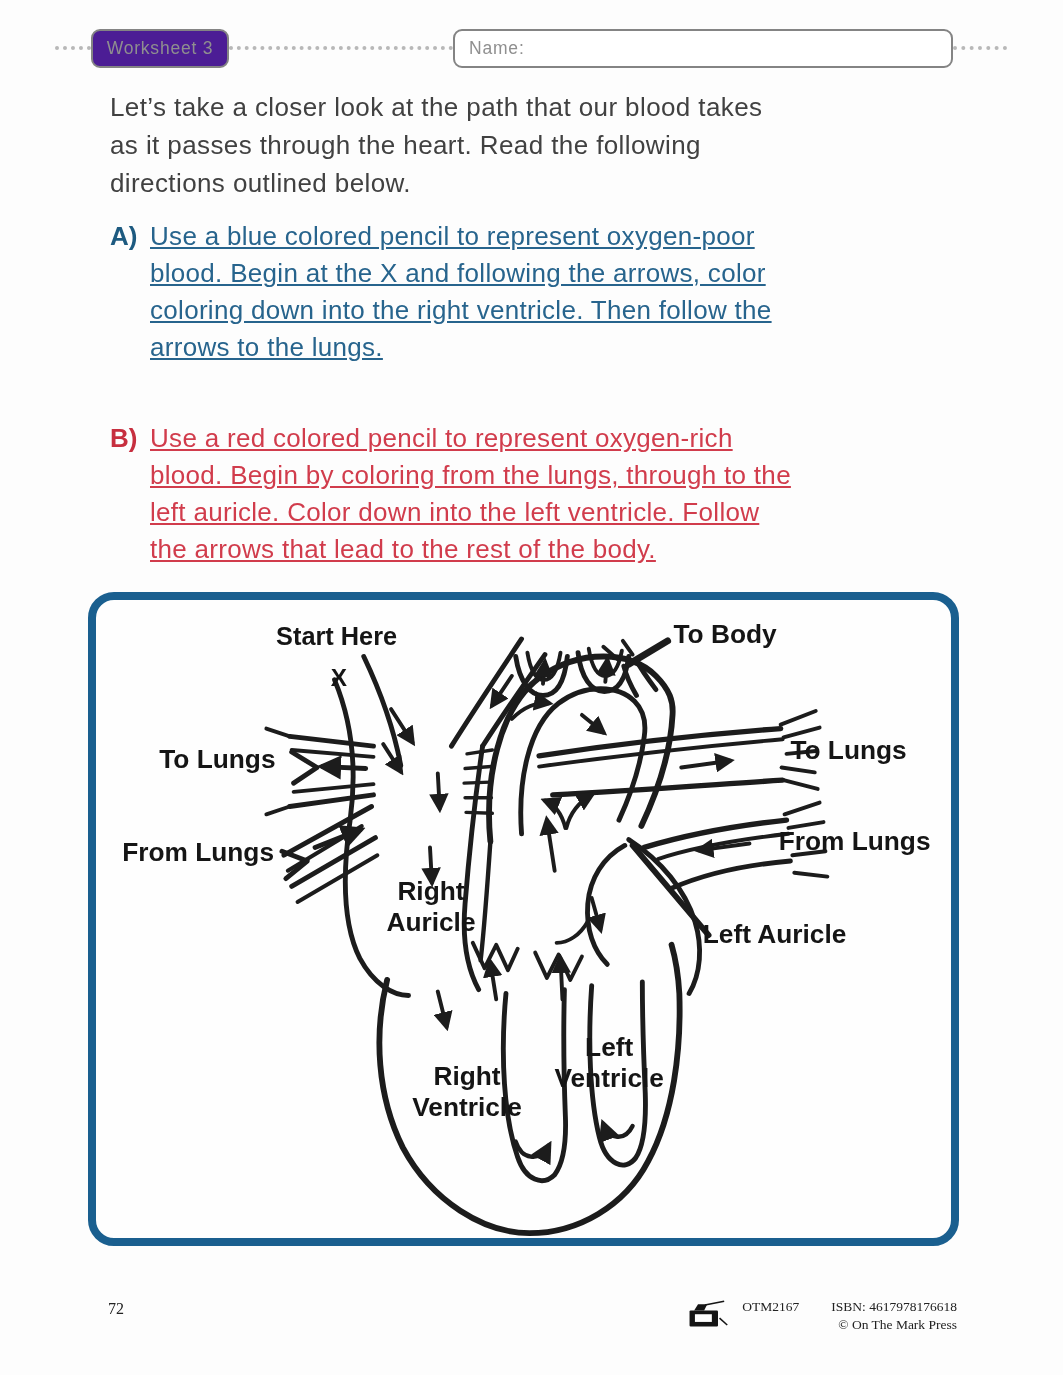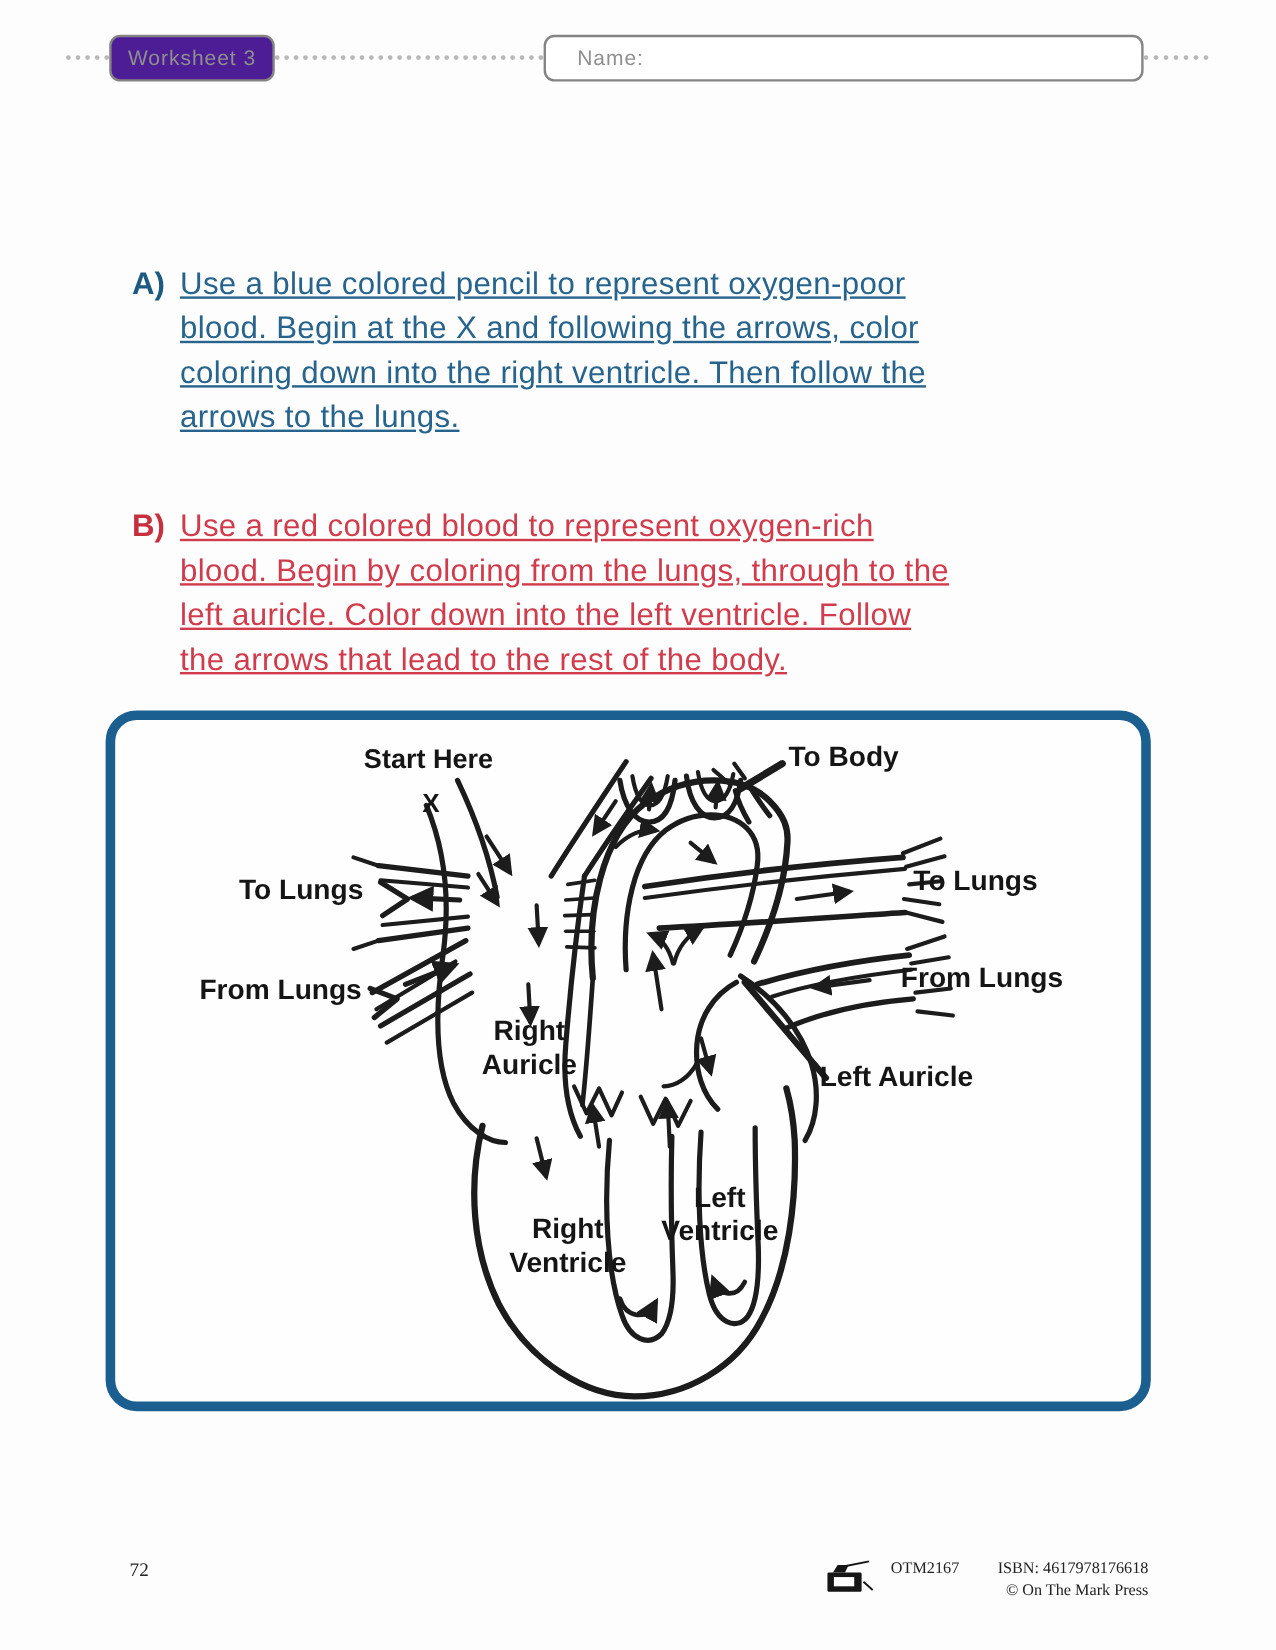--- a/index.html
+++ b/index.html
@@ -10,32 +10,32 @@
   }
   
   .header-row { position:absolute; left:55px; top:28px; width:952px; height:40px;
     display:flex; align-items:center; }
   .dots { border-top:4px dotted #b8b8b8; height:0; }
   .dots.d1 { width:36px; } .dots.d2 { flex:0 0 224px; } .dots.d3 { flex:1; }
   .ws-badge { flex:0 0 138px; height:39px; border:2.5px solid #848484; border-radius:9px;
     display:flex; align-items:center; justify-content:center;
     color:#8f8f8f; font-size:17.5px; letter-spacing:0.8px; background:#4c1d95; }
   .name-box { flex:0 0 500px; height:39px; border:2.5px solid #848484; border-radius:9px;
-    display:flex; align-items:center; padding-left:26px;
+    display:flex; align-items:center; padding-left:14px;
     color:#8f8f8f; font-size:17.5px; letter-spacing:0.8px; background:#fff; }
   
   .intro { position:absolute; left:110px; top:88px; width:840px;
     font-size:26px; line-height:38px; color:#414141; letter-spacing:0.4px; }
   .item { position:absolute; left:110px; width:856px; display:flex; }
   .item .lbl { flex:0 0 40px; font-weight:bold; font-size:26px; line-height:37px; }
   .item .txt { flex:1; font-size:26px; line-height:37px; letter-spacing:0.3px;text-decoration:underline; }
   .item-a { top:218px; }
   .item-b { top:420px; }
   
-  .frame { position:absolute; left:88px; top:592px; width:871px; height:584px;
+  .frame { position:absolute; left:88px; top:592px; width:871px; height:654px;
     border:8px solid #1a5f8f; border-radius:26px; background:#fefefe; }
   .frame svg { position:absolute; left:0; top:0; width:100%; height:100%; }
   .frame text { font-family:"Liberation Sans", sans-serif; font-weight:bold; fill:#151515; }
   
   .page-num { position:absolute; left:108px; top:1300px;
     font-family:"Liberation Serif", serif; font-size:16px; color:#222; }
   .footer-right { position:absolute; right:106px; top:1298px;
     display:flex; gap:14px; align-items:flex-start; }
   .pub-lines { font-family:"Liberation Serif", serif; font-size:13.5px;
     line-height:18px; color:#222; text-align:right; }
@@ -52,35 +52,40 @@
       <span>Worksheet 3</span>
     </div>
     <div class="dots d2"></div>
     <div class="name-box">
       <span>Name:</span>
       <span></span>
     </div>
     <div class="dots d3"></div>
   </div>
 
+  <div class="intro">
+    <div>Let’s take a closer look at the path that our blood takes</div>
+    <div>as it passes through the heart. Read the following</div>
+    <div>directions outlined below.</div>
+  </div>
 
   <div class="item item-a">
     <div class="lbl" style="color: rgb(29, 90, 128);">A)</div>
     <div class="txt" style="color: rgb(39, 100, 141);">
       <div>Use a blue colored pencil to represent oxygen-poor</div>
       <div>blood. Begin at the X and following the arrows, color</div>
       <div>coloring down into the right ventricle. Then follow the</div>
       <div>arrows to the lungs.</div>
     </div>
   </div>
 
   <div class="item item-b">
     <div class="lbl" style="color: rgb(199, 47, 63);">B)</div>
     <div class="txt" style="color: rgb(209, 60, 76);">
-      <div>Use a red colored blood to represent oxygen-rich</div>
+      <div>Use a red colored pencil to represent oxygen-rich</div>
       <div>blood. Begin by coloring from the lungs, through to the</div>
       <div>left auricle. Color down into the left ventricle. Follow</div>
       <div>the arrows that lead to the rest of the body.</div>
     </div>
   </div>
 
   <div class="frame" style="border-color: rgb(26, 95, 143);">
     <svg viewBox="0 0 872 655">
       <defs>
         <marker id="ah" viewBox="0 0 10 10" refX="7.5" refY="5" markerWidth="5" markerHeight="5" orient="auto-start-reverse">

